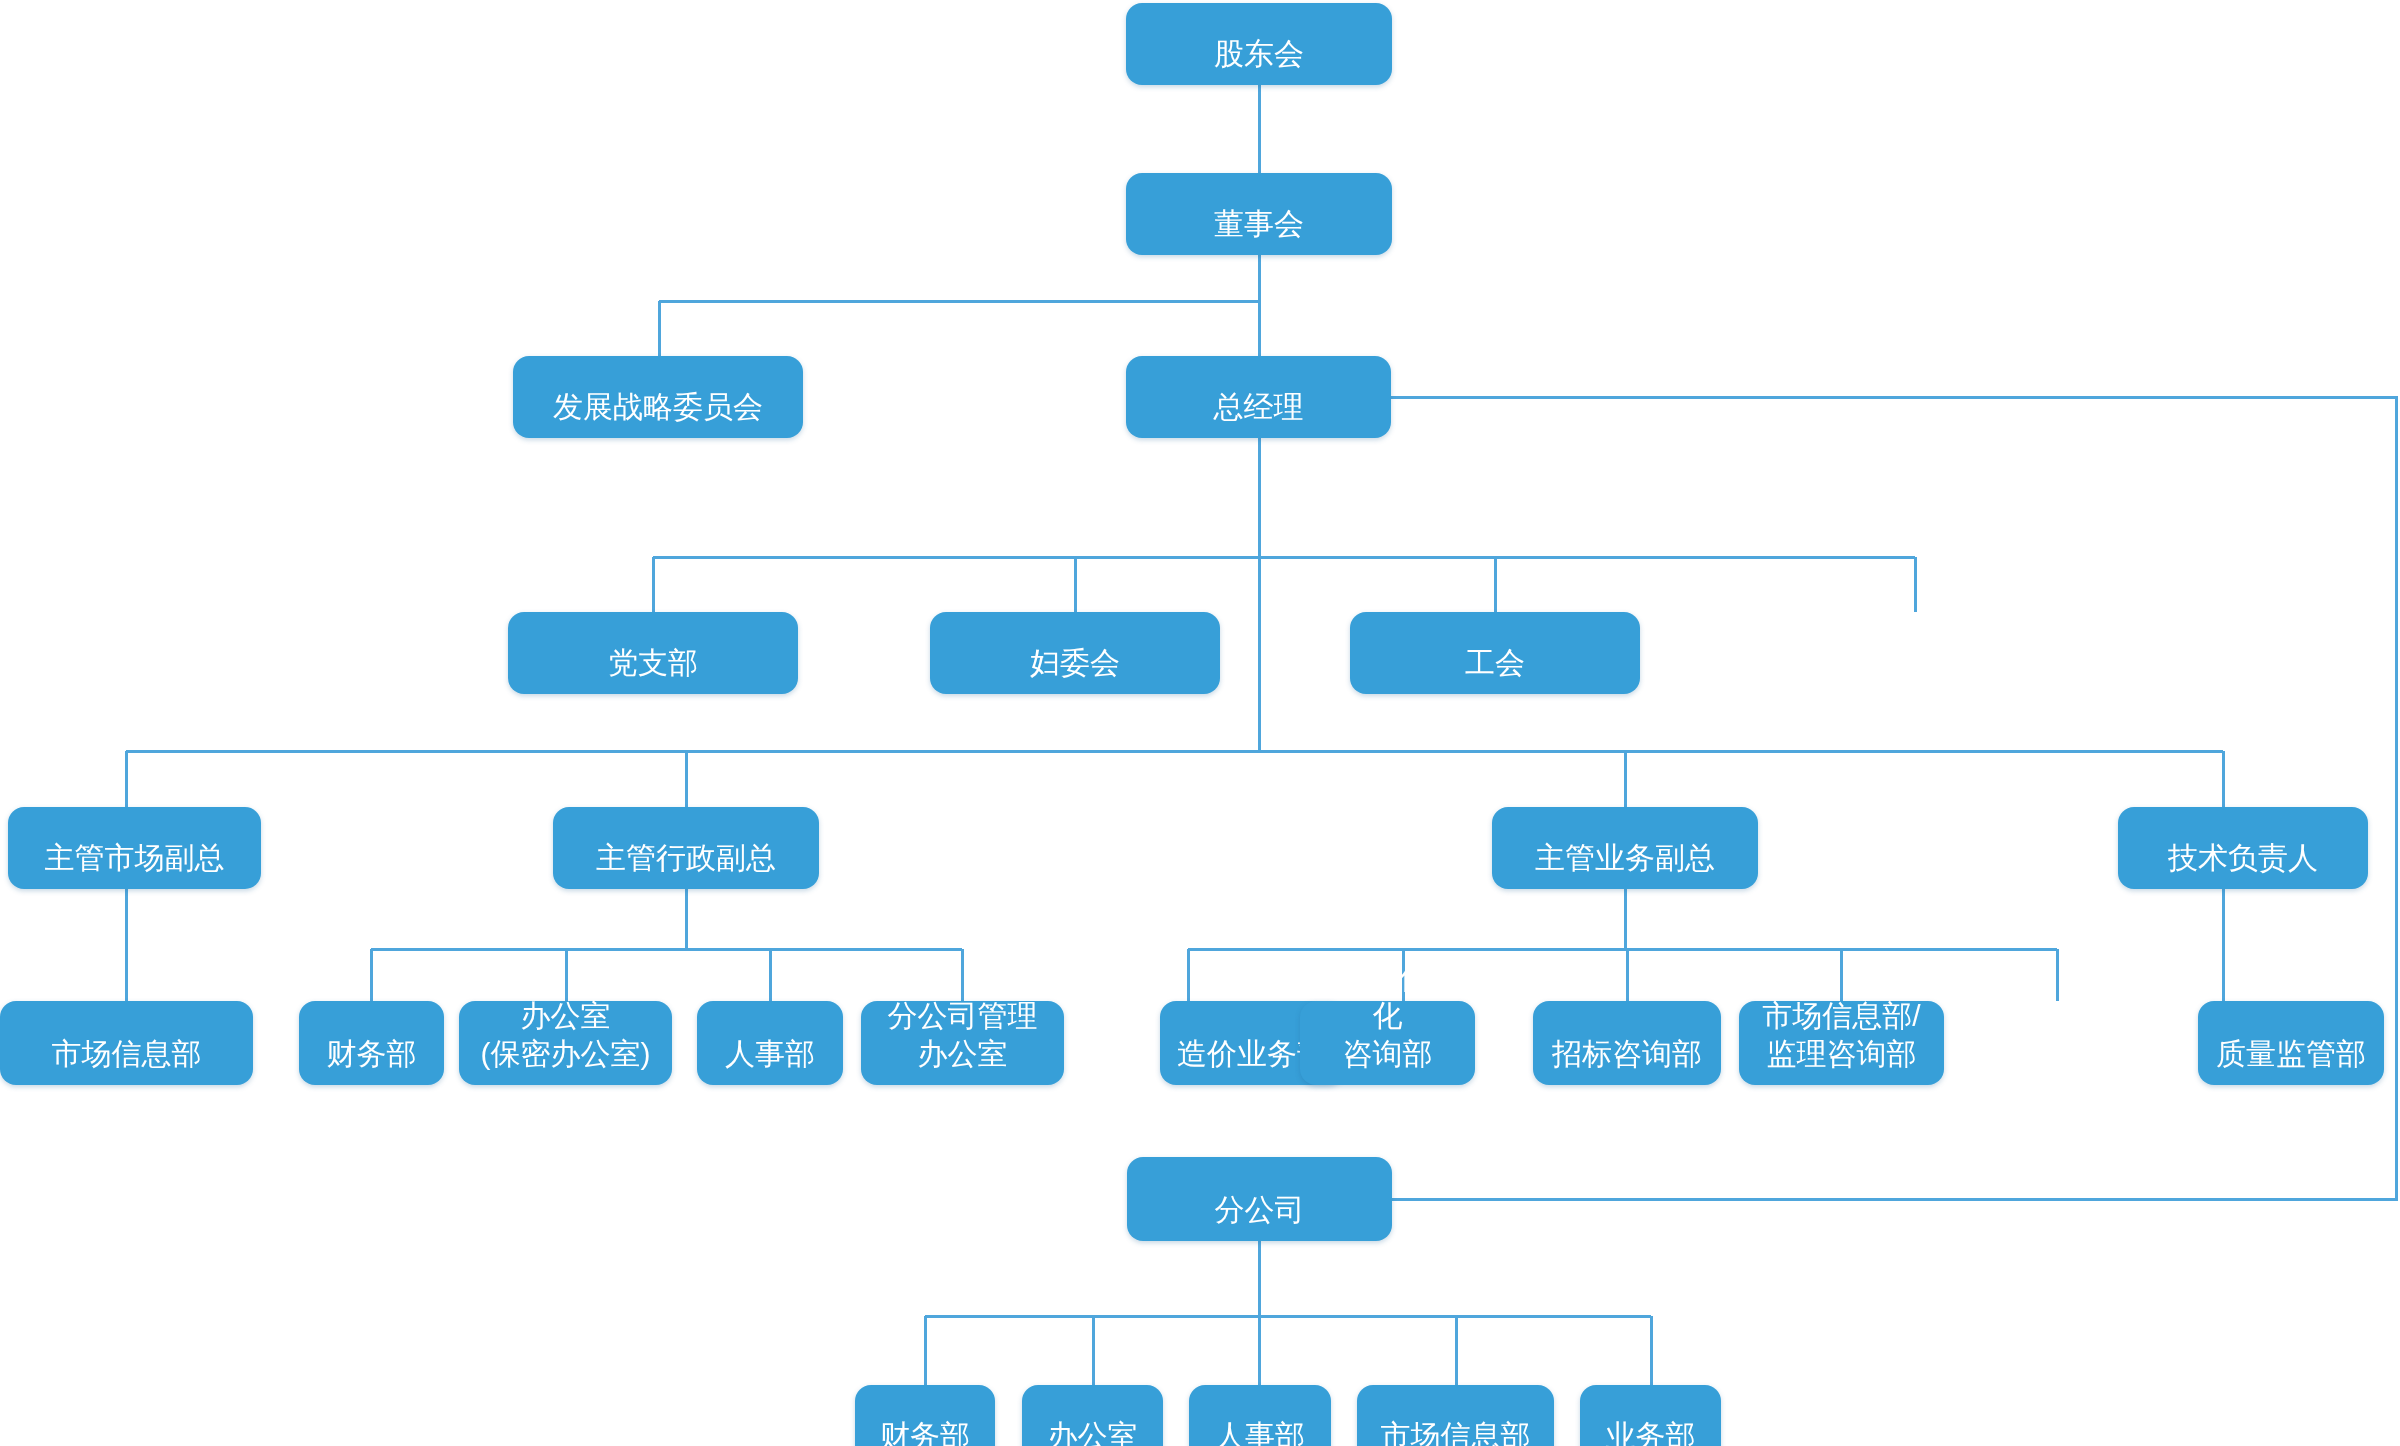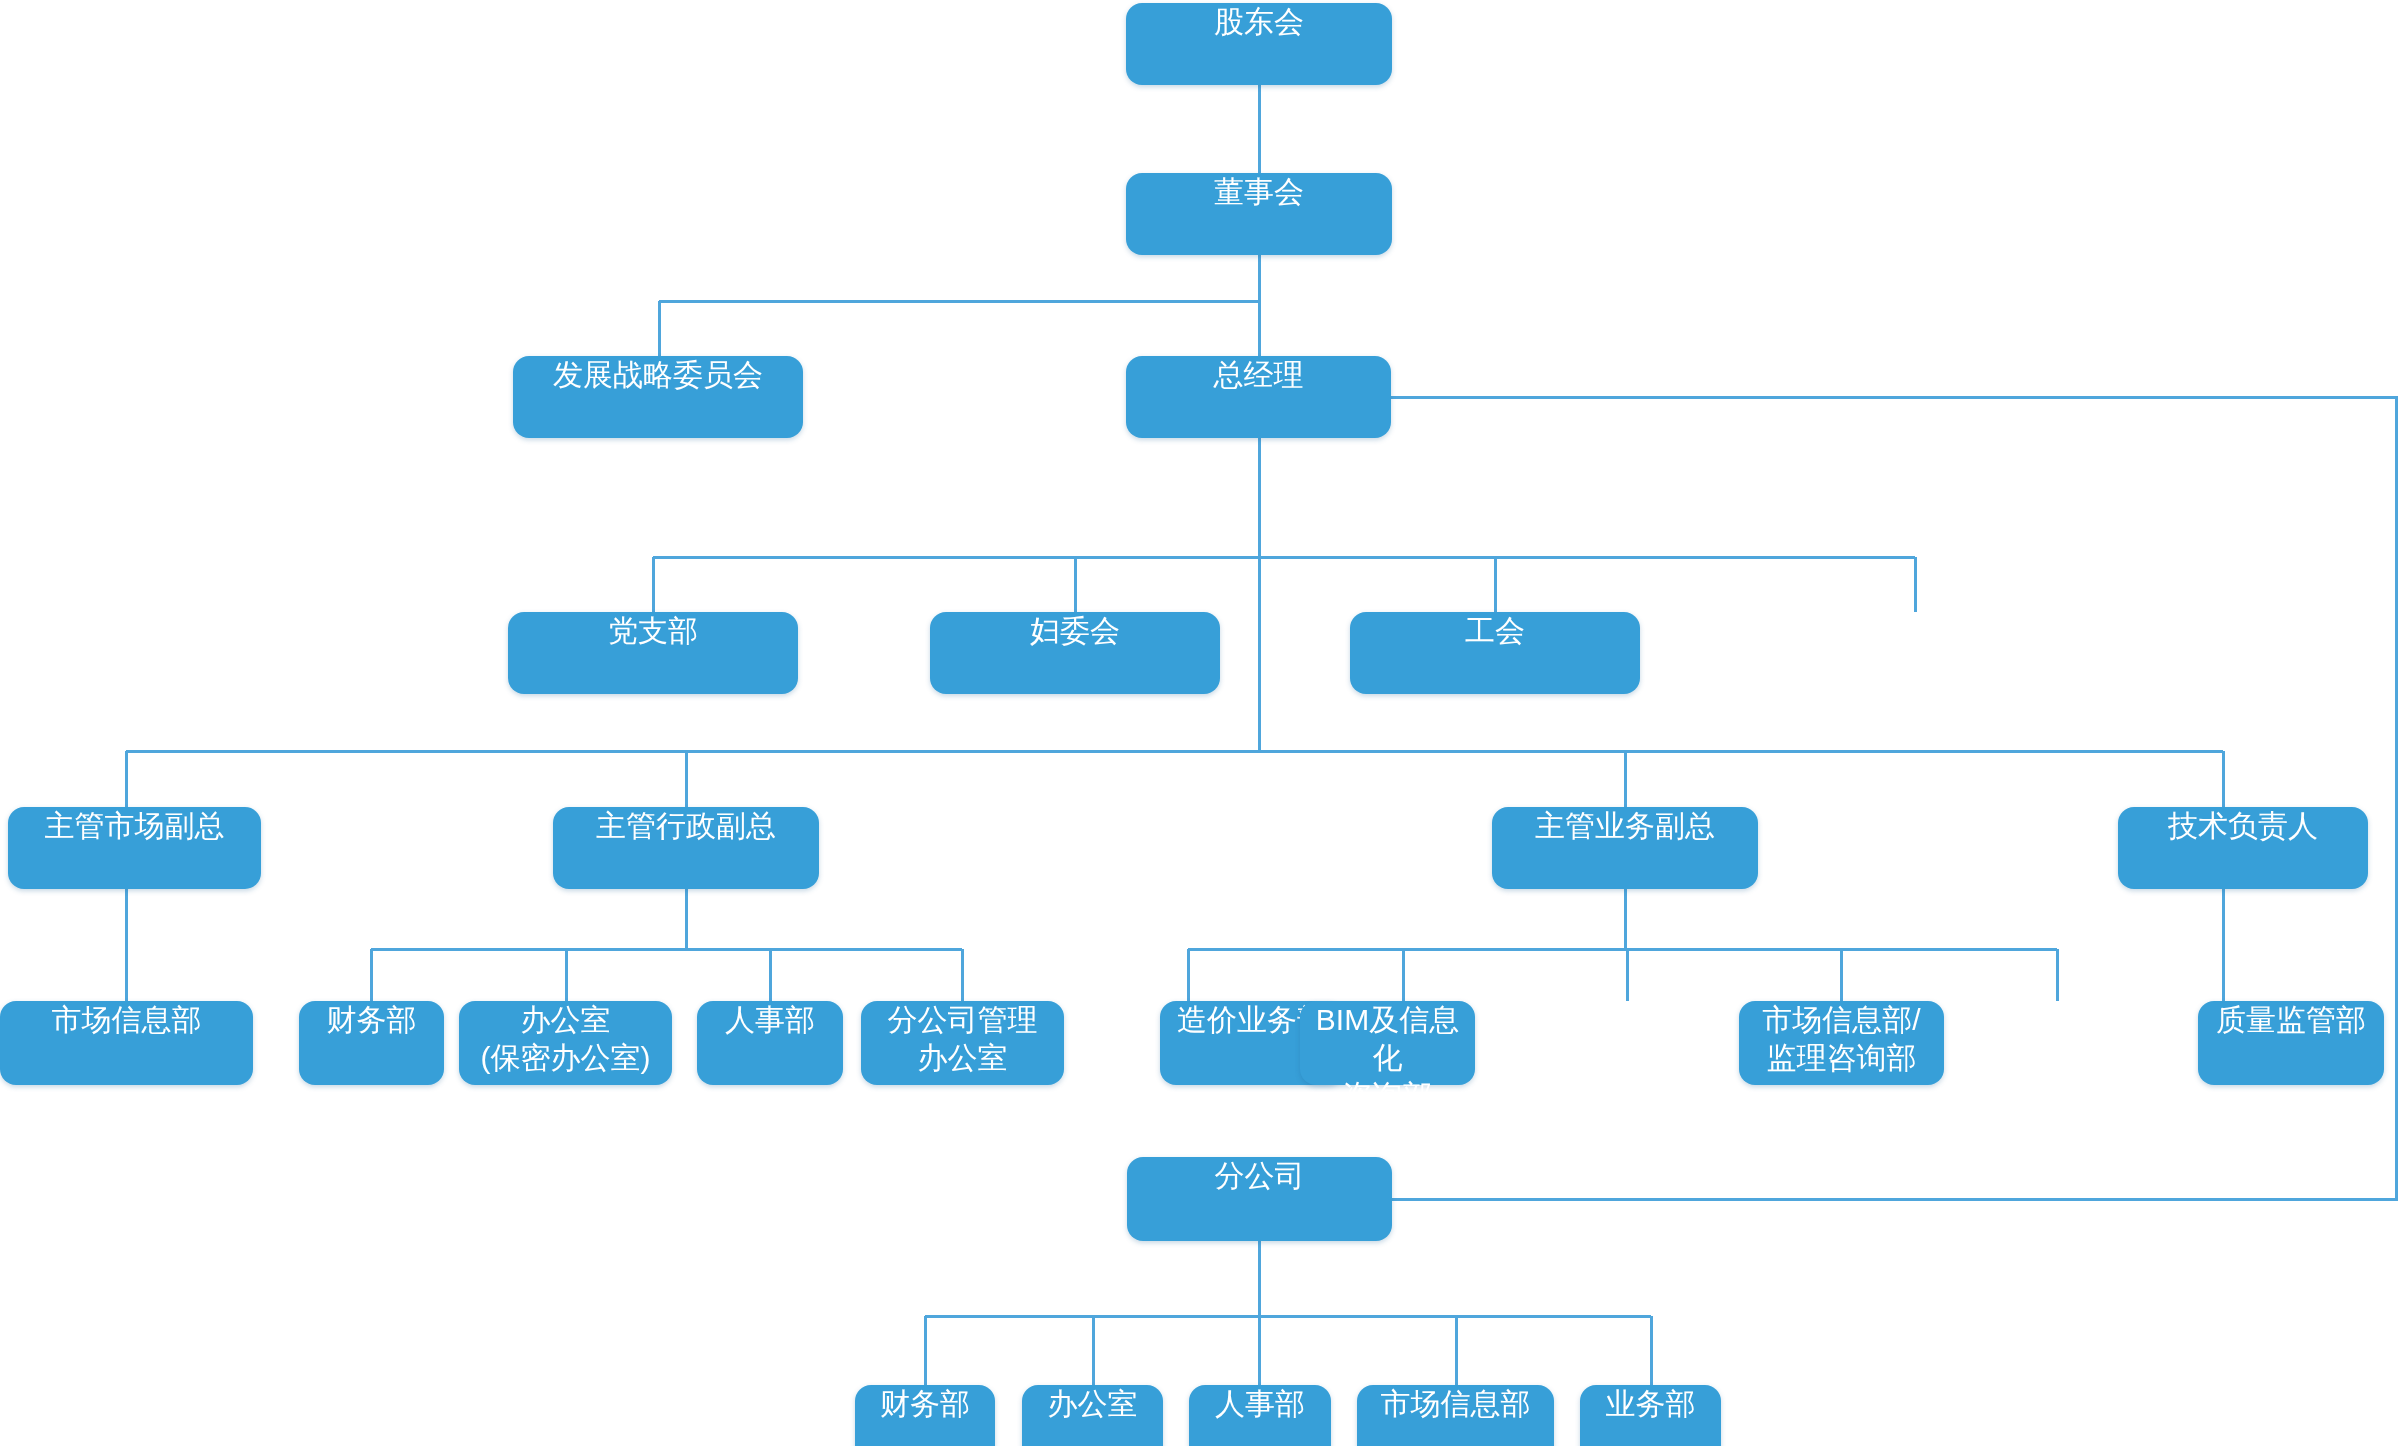--- a/index.html
+++ b/index.html
@@ -16,27 +16,27 @@
     background:var(--canvas-bg);
     font-family:"Liberation Sans","DejaVu Sans",sans-serif;
   }
   .wires{position:absolute;left:0;top:0;}
   .wires path{stroke:var(--connector);stroke-width:3;fill:none;}
   .node{
     position:absolute;
     background:var(--node-fill);
     color:var(--node-text);
     border-radius:16px;
-    display:flex;align-items:flex-start;justify-content:center;
+    display:flex;align-items:flex-end;justify-content:center;
     text-align:center;
     font-size:30px;line-height:38px;
     white-space:pre-line;
     box-shadow:0 2px 5px rgba(30,100,150,0.25);
     box-sizing:border-box;
-    padding:0 4px;
+    padding:12px 4px;
   }
 </style>
 </head>
 <body>
 
 <div class="canvas">
 
   <svg class="wires" width="2400" height="1446" viewBox="0 0 2400 1446" shape-rendering="crispEdges">
     <path d="M1259 85 V173"></path>
     <path d="M1259 255 V356"></path>
@@ -70,20 +70,21 @@
   <div class="node" style="left:0px;top:1001px;width:253px;height:84px"><span>市场信息部</span></div>
   <div class="node" style="left:299px;top:1001px;width:145px;height:84px"><span>财务部</span></div>
   <div class="node" style="left:459px;top:1001px;width:213px;height:84px"><span>办公室
 (保密办公室)</span></div>
   <div class="node" style="left:697px;top:1001px;width:146px;height:84px"><span>人事部</span></div>
   <div class="node" style="left:861px;top:1001px;width:203px;height:84px"><span>分公司管理
 办公室</span></div>
   <div class="node" style="left:1160px;top:1001px;width:184px;height:84px"><span>造价业务部</span></div>
   <div class="node" style="left:1300px;top:1001px;width:175px;height:84px"><span>BIM及信息化
 咨询部</span></div>
+  <div class="node" style="left:1533px;top:1001px;width:188px;height:84px"><span>招标咨询部</span></div>
   <div class="node" style="left:1739px;top:1001px;width:205px;height:84px"><span>市场信息部/
 监理咨询部</span></div>
   <div class="node" style="left:2198px;top:1001px;width:186px;height:84px"><span>质量监管部</span></div>
 
   <div class="node" style="left:1127px;top:1157px;width:265px;height:84px"><span>分公司</span></div>
 
   <div class="node" style="left:855px;top:1385px;width:140px;height:82px"><span>财务部</span></div>
   <div class="node" style="left:1022px;top:1385px;width:141px;height:82px"><span>办公室</span></div>
   <div class="node" style="left:1189px;top:1385px;width:142px;height:82px"><span>人事部</span></div>
   <div class="node" style="left:1357px;top:1385px;width:197px;height:82px"><span>市场信息部</span></div>

